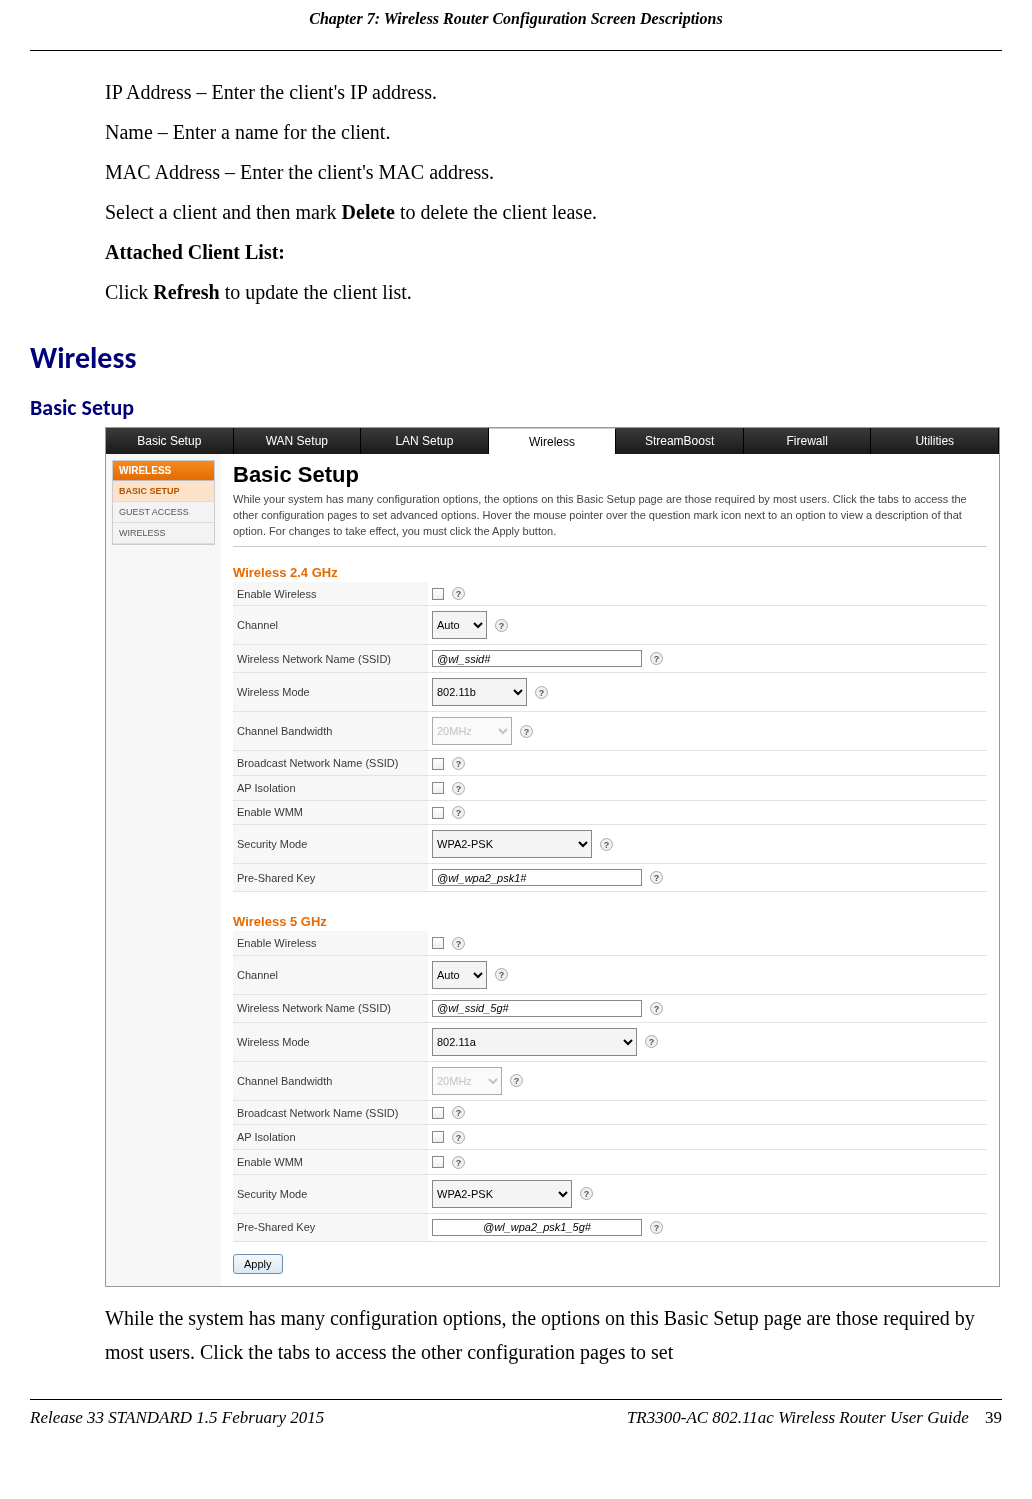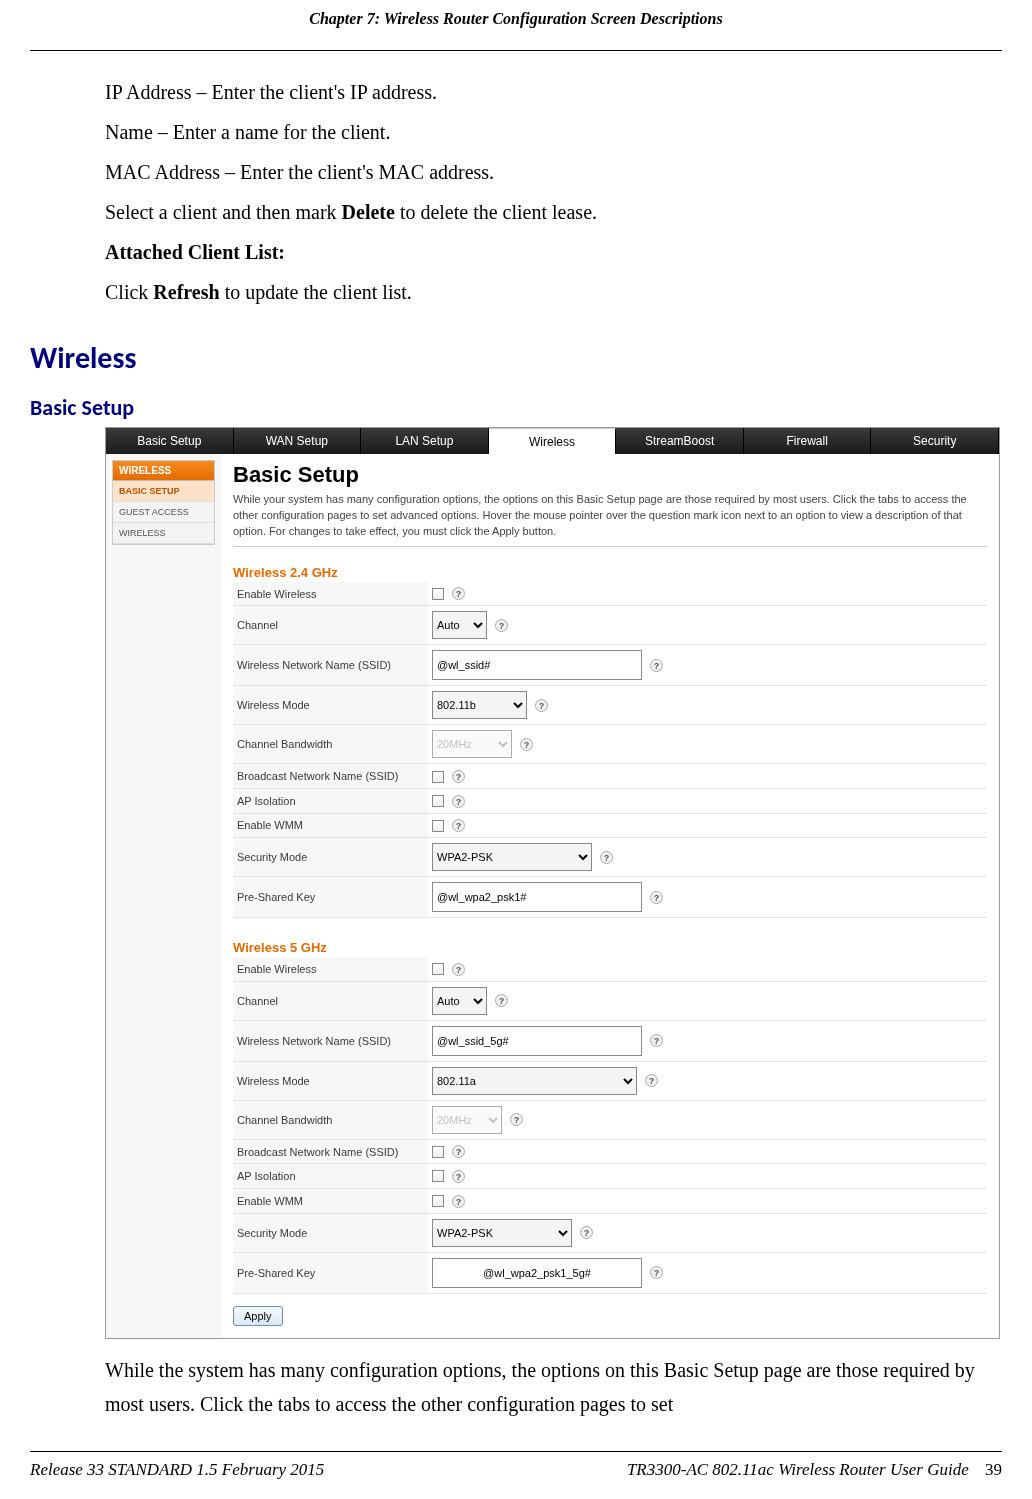--- a/index.html
+++ b/index.html
@@ -169,25 +169,26 @@
     color: #555;
     font-size: 9px;
     line-height: 13px;
     text-align: center;
     font-weight: bold;
     margin-left: 8px;
     vertical-align: middle;
   }
   .txt {
     border: 1px solid #888;
-    height: 30px;
+    height: 17px;
     padding: 0 4px;
     font-size: 11px;
     font-family: Arial;
     vertical-align: middle;
+    font-style: italic;
   }
   .sel {
     border: 1px solid #888;
     height: 28px;
     font-size: 11px;
     background: #f4f4f4;
     vertical-align: middle;
   }
   .sel.disabled { color: #aaa; background: #f8f8f8; }
   .apply-btn {
@@ -224,21 +225,21 @@
   <div class="h2-blue">Basic Setup</div>
 
   <div class="router-ui">
     <div class="top-tabs">
       <div class="tab">Basic Setup</div>
       <div class="tab">WAN Setup</div>
       <div class="tab">LAN Setup</div>
       <div class="tab active">Wireless</div>
       <div class="tab">StreamBoost</div>
       <div class="tab">Firewall</div>
-      <div class="tab">Security</div>
+      <div class="tab">Utilities</div>
     </div>
     <div class="ui-body">
       <div class="sidebar">
         <div class="sidebar-box">
           <div class="sidebar-head">WIRELESS</div>
           <div class="sidebar-item active">BASIC SETUP</div>
           <div class="sidebar-item">GUEST ACCESS</div>
           <div class="sidebar-item">WIRELESS</div>
         </div>
       </div>

